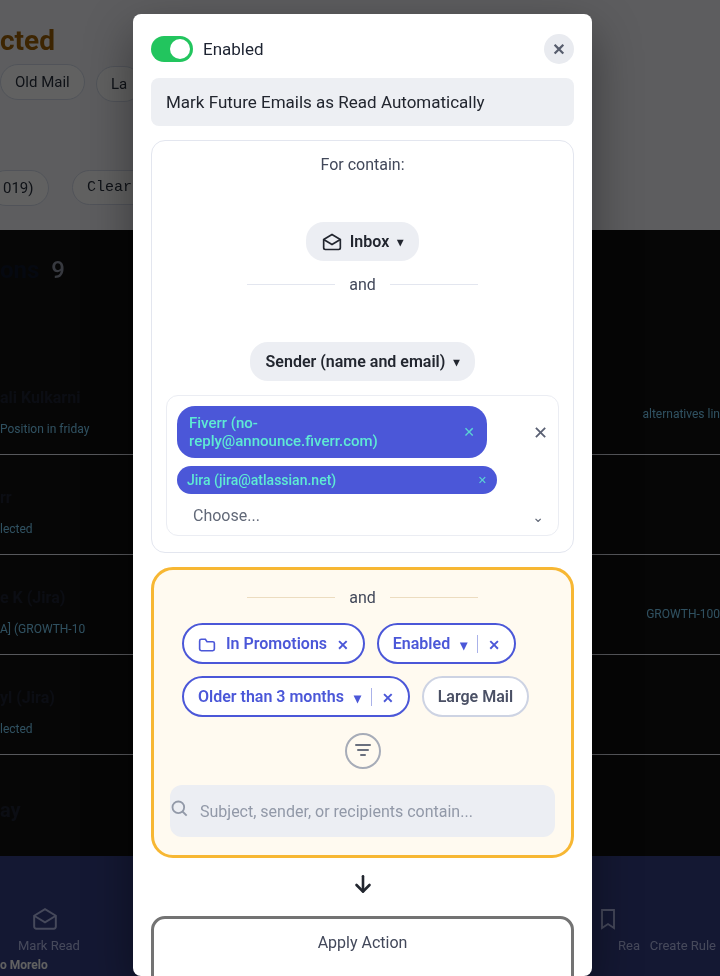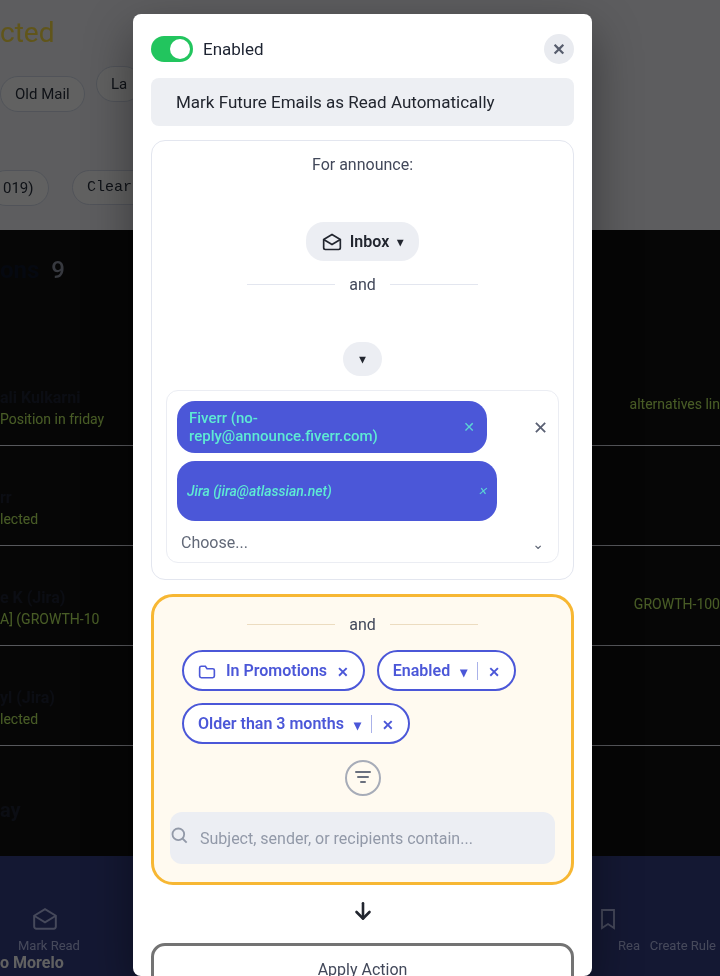--- a/index.html
+++ b/index.html
@@ -3,26 +3,26 @@
 <meta charset="utf-8">
 <style>
   * { box-sizing: border-box; margin: 0; padding: 0; font-family: -apple-system, BlinkMacSystemFont, "Segoe UI", Roboto, Helvetica, Arial, sans-serif; }
   html, body { width: 720px; height: 976px; overflow: hidden; }
   body { background: #111; position: relative; }
 
   
   .bg-content { position: absolute; inset: 0; color: #444; font-size: 15px; }
   .bg-overlay { position: absolute; inset: 0; background: rgba(0,0,0,0.62); }
   .bg-header { position:absolute; top:0; left:0; right:0; height:230px; background:#f3f5f9; }
-  .bg-title1 { position:absolute; left:0; top:16px; font-size:28px; font-weight:400; color:#fde047; }
+  .bg-title1 { position:absolute; left:0; top:24px; font-size:28px; font-weight:700; color:#a16207; }
   .bg-suggestions { position:absolute; left:0; top:256px; font-size:24px; font-weight:700; color:#0f172a; }
   .bg-pill { display:inline-block; background:#fff; border:1px solid #d5dbea; border-radius:18px; padding:8px 14px; color:#29303d; position:absolute; font-size:15px; }
   .bg-listrow { position:absolute; left:0; right:0; border-bottom:1px solid #e5e8f1; padding:16px 0 18px 0; }
   .bg-listrow .nm { font-weight:700; color:#1e2334; font-size:16px; }
-  .bg-listrow .sub { color:#bef264; margin-top:4px; font-size:14px; }
+  .bg-listrow .sub { color:#7dd3fc; margin-top:15px; font-size:12px; }
   .bg-bottombar { position:absolute; left:0; right:0; bottom:0; height:120px; background:#353f86; }
   .bg-bottombar .iconlbl { color:#b8c0ee; position:absolute; font-size:13px; top:82px; }
 
   
   .modal {
     position: absolute;
     left: 133px;
     top: 14px;
     width: 459px;
     height: 962px;
@@ -38,21 +38,21 @@
   .row-top { display:flex; align-items:center; justify-content:space-between; }
   .toggle-wrap { display:flex; align-items:center; gap:10px; }
   .toggle { width:42px; height:26px; border-radius:14px; background:#22c55e; position:relative; }
   .toggle::after { content:""; position:absolute; width:20px; height:20px; background:#fff; border-radius:50%; top:3px; right:3px; }
   .toggle-label { color:#1e2432; font-size:17px; }
   .close-btn { width:30px; height:30px; border-radius:15px; background:#e9ebf0; color:#575d6d; display:flex; align-items:center; justify-content:center; font-size:16px; font-weight:700; cursor:pointer; }
 
   .rule-name {
     background:#edeff3;
     border-radius:8px;
-    padding:14px 25px;
+    padding:14px 15px;
     color:#22262f;
     font-size:17px;
   }
 
   .section-box {
     border:1px solid #e3e6ef;
     border-radius:14px;
     padding:14px 14px 16px 14px;
     display:flex;
     flex-direction:column;
@@ -88,24 +88,24 @@
     border-radius:18px;
     padding:8px 12px;
     display:inline-flex;
     align-items:center;
     gap:18px;
     font-size:15px;
     font-weight:500;
     max-width: 310px;
   }
   .chip .x { font-size:14px; opacity:.85; cursor:pointer; }
-  .chip.small { padding:22px 10px; font-size:14px;font-style:italic; }
+  .chip.small { padding:6px 10px; font-size:14px; }
   .chip.small .x { font-size:11px; }
   .sender-remove { margin-left:auto; color:#5a6073; font-size:18px; cursor:pointer; }
-  .choose-row { display:flex; align-items:flex-end; justify-content:space-between; color:#626978; font-size:16px; padding:4px 4px 0 4px; cursor:pointer; }
+  .choose-row { display:flex; align-items:flex-end; justify-content:space-between; color:#626978; font-size:16px; padding:4px 4px 0 4px; cursor:pointer;margin-left:12px; }
   .choose-row .chev { color:#626978; font-size:14px; }
 
   
   .section-highlight {
     border: 3px solid #f7b733;
     border-radius: 22px;
     background: #fffaf0;
     padding: 18px 16px 18px 16px;
     display:flex;
     flex-direction:column;
@@ -178,21 +178,21 @@
   }
 
   .icon-inline { display:inline-flex; vertical-align:middle; }
 </style>
 </head>
 <body>
 
 <div class="bg-content">
   <div class="bg-header"></div>
   <div class="bg-title1">cted</div>
-  <span class="bg-pill" style="left:0; top:76px;">Old Mail</span>
+  <span class="bg-pill" style="left:0; top:64px;">Old Mail</span>
   <span class="bg-pill" style="left:96px; top:66px;">La</span>
   <span class="bg-pill" style="left:-12px; top:170px;">019)</span>
   <span class="bg-pill" style="left:72px; top:170px;font-family:Liberation Mono, monospace;">Clear S</span>
   <div class="bg-suggestions">
     <span>ons</span>
     <span style="color:#9197a7; font-weight:500; margin-left:6px;">9</span>
   </div>
 
   <div class="bg-listrow" style="top:372px;">
     <div class="nm">ali Kulkarni</div>
@@ -224,59 +224,60 @@
     <div class="iconlbl" style="left:18px;">Mark Read</div>
     <div class="iconlbl" style="right:172px;">vest</div>
     <div style="position:absolute; right:102px; top:52px; color:#b8c0ee;">
       <svg width="20" height="22" viewBox="0 0 20 22" fill="none" stroke="currentColor" stroke-width="1.8">
           <path d="M4 2h12v18l-6-4-6 4V2z"></path>
         </svg>
     </div>
     <div class="iconlbl" style="right:80px;">Rea</div>
     <div class="iconlbl" style="right:4px;">Create Rule</div>
   </div>
-  <div style="position:absolute; left:0; bottom:4px; font-weight:700; font-size:16px; color:#fff;">o Morelo</div>
+  <div style="position:absolute; left:0; bottom:4px; font-weight:700; font-size:12px; color:#fff;">o Morelo</div>
 </div>
 <div class="bg-overlay"></div>
 
 <div class="modal">
 
   <div class="row-top">
     <div class="toggle-wrap">
       <div class="toggle"></div>
       <span class="toggle-label">Enabled</span>
     </div>
     <div class="close-btn">
       <span>✕</span>
     </div>
   </div>
 
   <div class="rule-name">Mark Future Emails as Read Automatically</div>
 
   <div class="section-box">
-    <div class="section-title">For announce:</div>
+    <div class="section-title">For contain:</div>
 
     <div class="pill">
       <span class="icon-inline">
         <svg width="20" height="18" viewBox="0 0 24 20" fill="none" stroke="#22262f" stroke-width="2">
             <path d="M2 7l10-6 10 6v10a2 2 0 0 1-2 2H4a2 2 0 0 1-2-2V7z"></path>
             <path d="M2 7l10 6 10-6"></path>
           </svg>
       </span>
       <span>Inbox</span>
       <span class="chev">▾</span>
     </div>
 
     <div class="divider-and">
       <div class="line"></div>
       <span>and</span>
       <div class="line"></div>
     </div>
 
     <div class="pill">
+      <span>Sender (name and email)</span>
       <span class="chev">▾</span>
     </div>
 
     <div class="sender-area">
       <div class="sender-row">
         <div class="chip">
           <span>Fiverr (no-reply@announce.fiverr.com)</span>
           <span class="x">✕</span>
         </div>
         <span class="sender-remove">✕</span>
@@ -319,20 +320,23 @@
         <span class="fxicon">✕</span>
       </div>
 
       <div class="fchip">
         <span>Older than 3 months</span>
         <span class="fxicon">▾</span>
         <span class="sep"></span>
         <span class="fxicon">✕</span>
       </div>
 
+      <div class="fchip neutral">
+        <span>Large Mail</span>
+      </div>
     </div>
 
     <div class="round-icon-btn">
       <span>
         <svg width="18" height="14" viewBox="0 0 18 14" fill="none" stroke="#6a707e" stroke-width="2" stroke-linecap="round">
             <line x1="2" y1="2" x2="16" y2="2"></line>
             <line x1="4" y1="7" x2="14" y2="7"></line>
             <line x1="7" y1="12" x2="11" y2="12"></line>
           </svg>
       </span>

